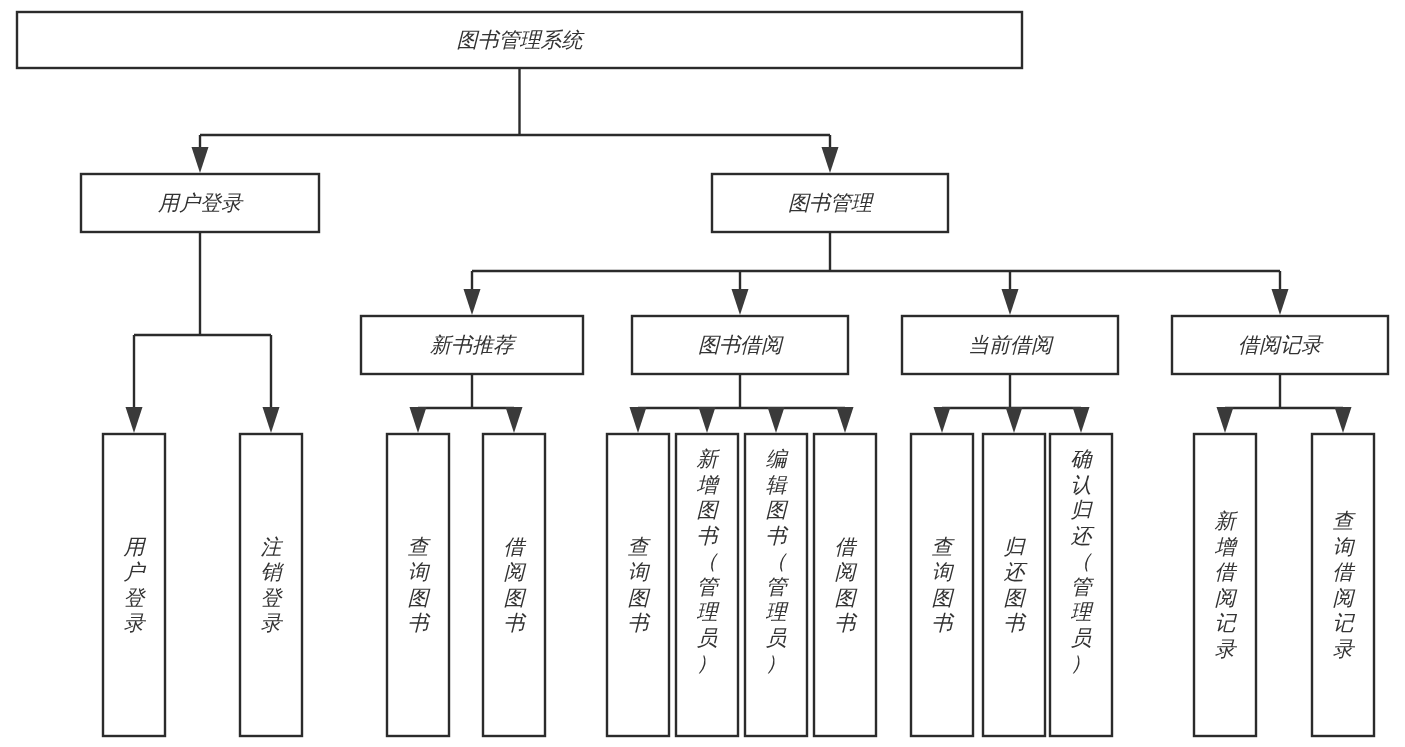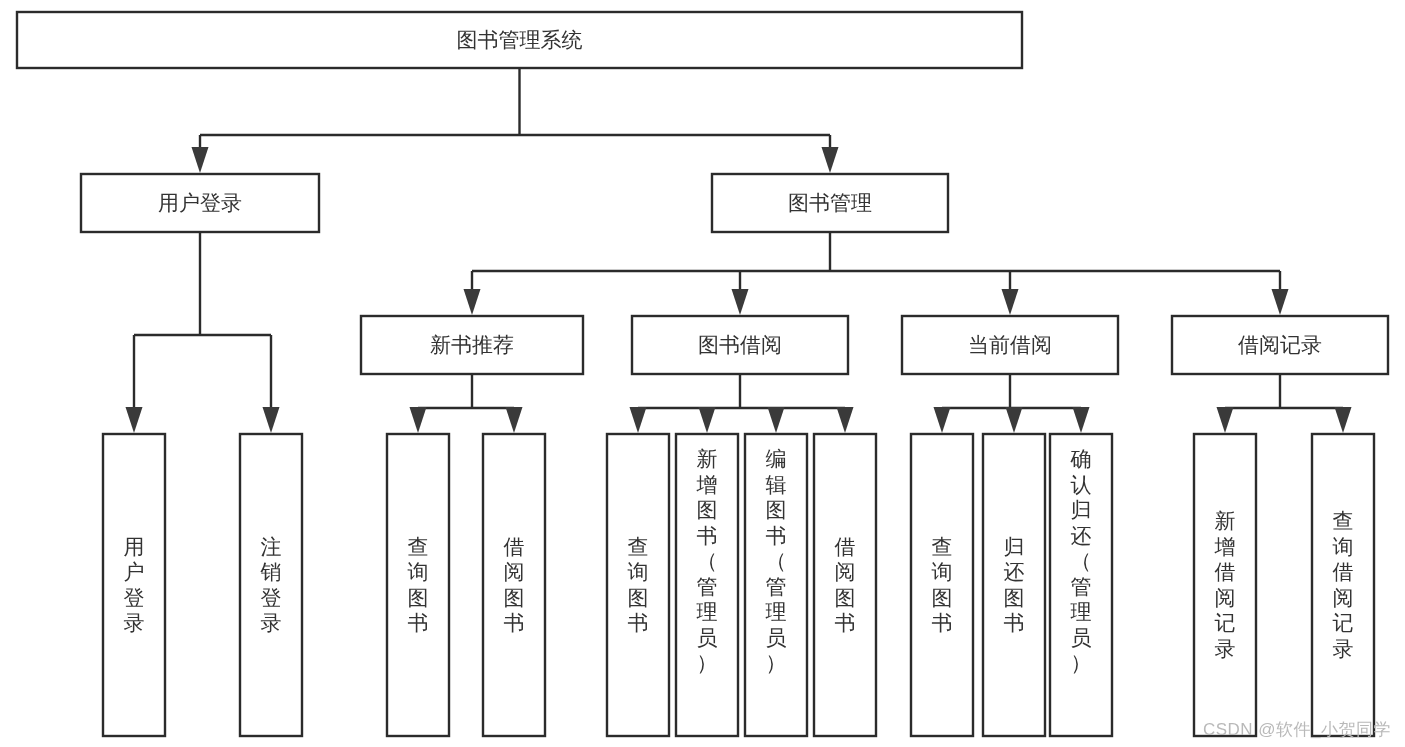--- a/index.html
+++ b/index.html
@@ -12,20 +12,21 @@
     width: 1405px;
     height: 747px;
     font-family: "Liberation Sans", "DejaVu Sans", sans-serif;
     overflow: hidden;
     position: relative;
   }
   #diagram-root {
     position: relative;
     width: 1405px;
     height: 747px;
+    font-style: italic;
   }
   svg.flowchart {
     position: absolute;
     top: 0;
     left: 0;
     width: 1405px;
     height: 747px;
     display: block;
   }
   .node-rect {
@@ -222,14 +223,13 @@
         <g>
           <rect class="node-rect" x="1194" y="434" width="62" height="302"></rect>
           <text class="node-label-v" x="1225" y="522.25"><tspan x="1225" dy="0">新</tspan><tspan x="1225" dy="25.5">增</tspan><tspan x="1225" dy="25.5">借</tspan><tspan x="1225" dy="25.5">阅</tspan><tspan x="1225" dy="25.5">记</tspan><tspan x="1225" dy="25.5">录</tspan></text>
         </g>
         <g>
           <rect class="node-rect" x="1312" y="434" width="62" height="302"></rect>
           <text class="node-label-v" x="1343" y="522.25"><tspan x="1343" dy="0">查</tspan><tspan x="1343" dy="25.5">询</tspan><tspan x="1343" dy="25.5">借</tspan><tspan x="1343" dy="25.5">阅</tspan><tspan x="1343" dy="25.5">记</tspan><tspan x="1343" dy="25.5">录</tspan></text>
         </g>
       </g>
   </svg>
-  <div class="watermark">CSDN @软件_小贺同学</div>
 </div>
 
 </body></html>

